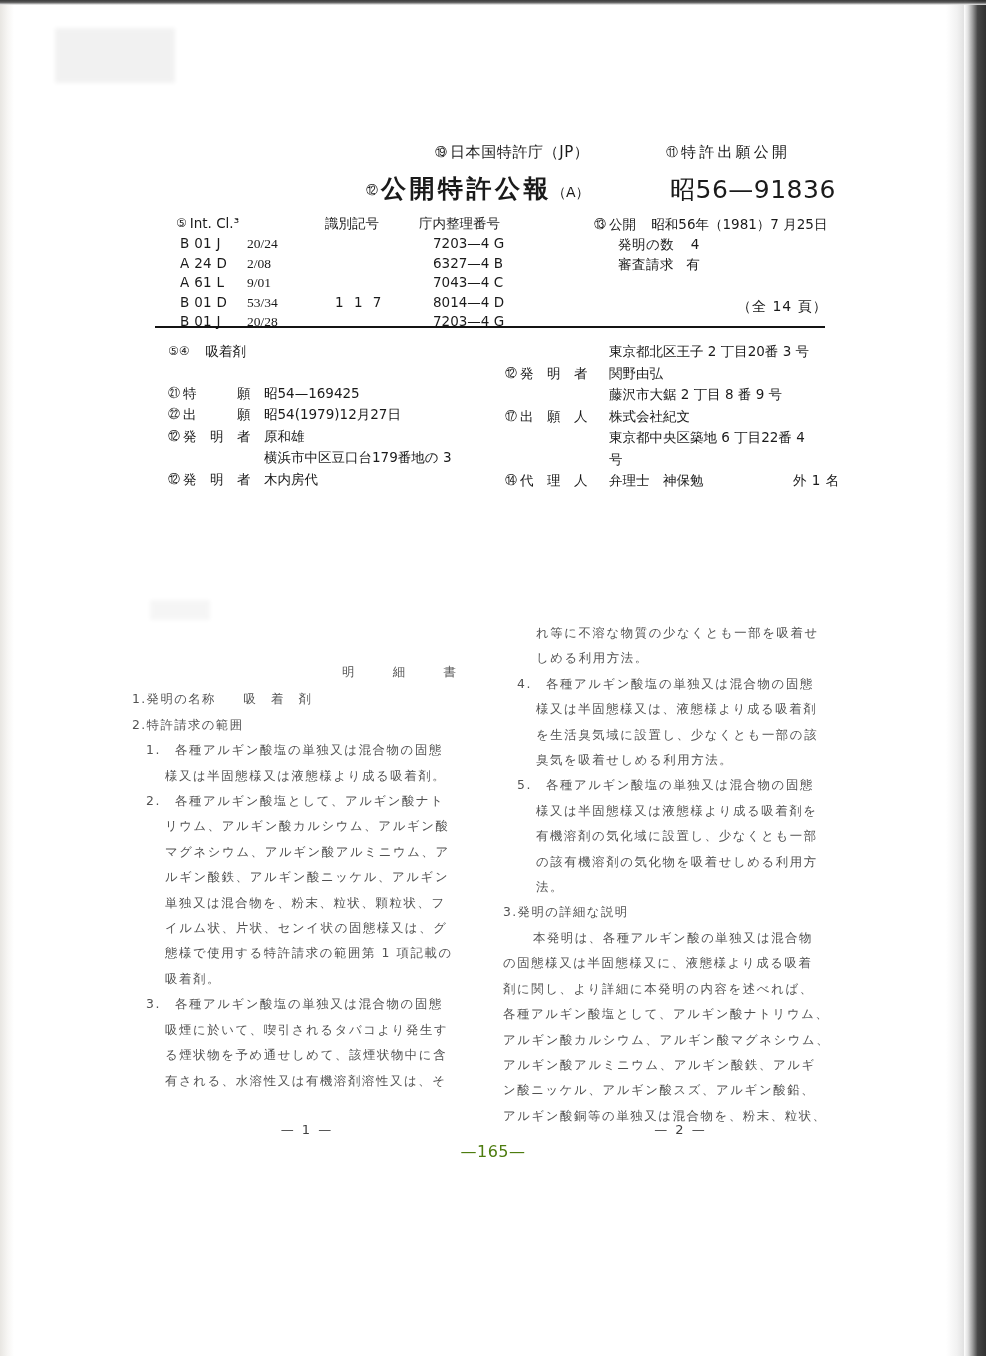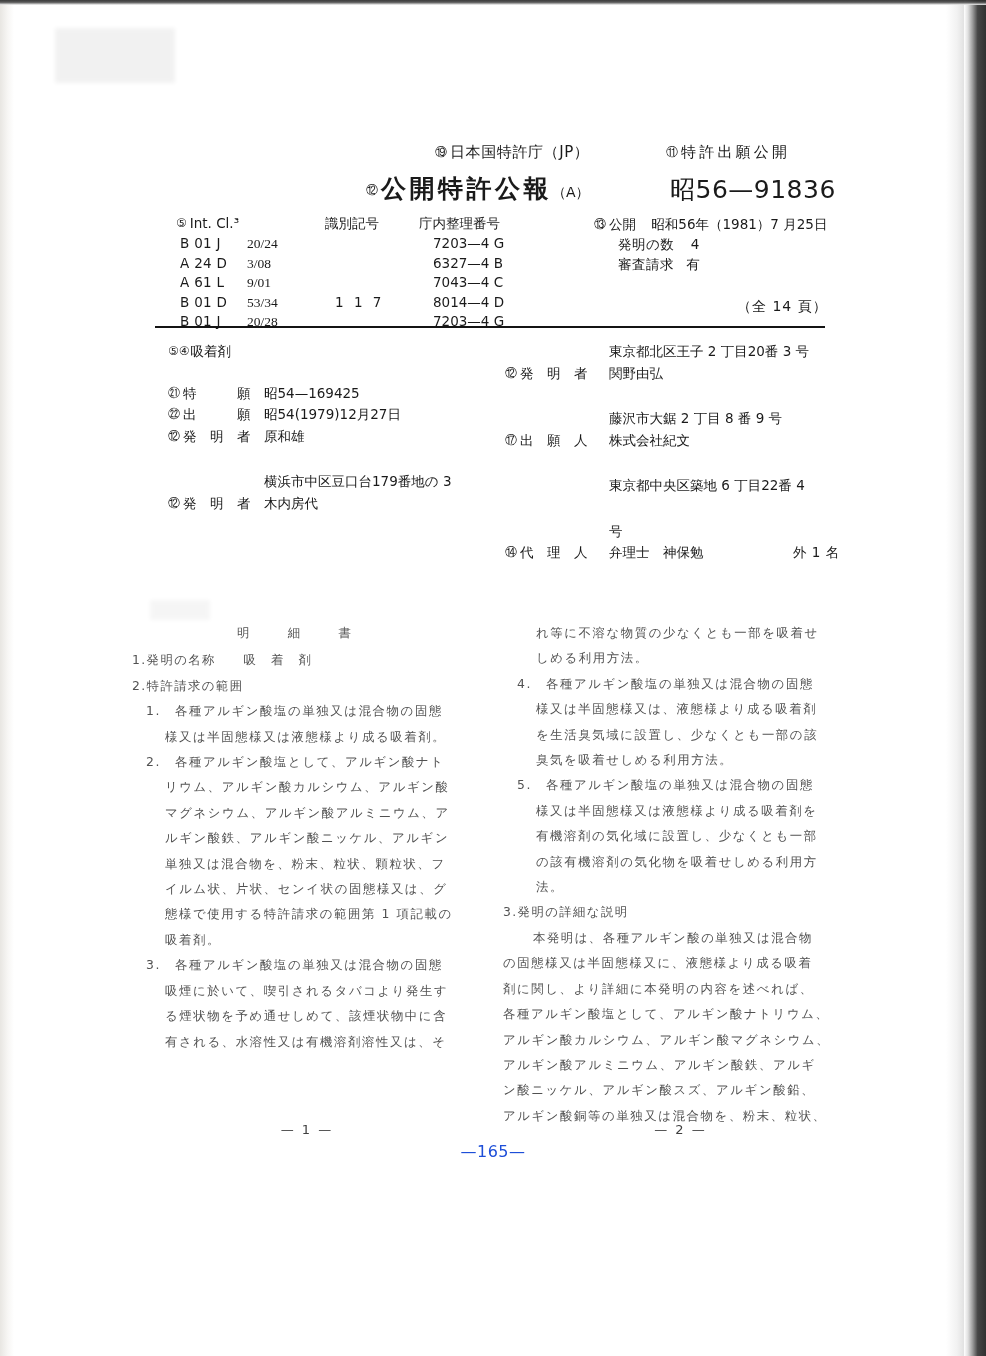--- a/index.html
+++ b/index.html
@@ -170,29 +170,29 @@
 
   
   .bib-left {
     position: absolute;
     left: 168px; top: 341px;
     font-size: 13.5px;
     line-height: 21.5px;
     white-space: nowrap;
   }
   .bib-title { margin-bottom: 20px; }
-  .bib-title .circ { margin-right: 1px; }
+  .bib-title .circ { margin-right: 16px; }
   .bib-row { position: relative; height: 21.5px; }
   .bib-row .lbl {
     position: absolute; left: 0; top: 0;
     width: 92px;
     display: inline-block;
   }
   .bib-row .val { position: absolute; left: 96px; top: 0; }
-  .bib-sub { padding-left: 96px; margin-top: 24px; }
+  .bib-sub { padding-left: 96px; }
 
   .bib-right {
     position: absolute;
     left: 505px; top: 341px;
     font-size: 13.5px;
     line-height: 21.5px;
     white-space: nowrap;
   }
   .bib-right .bib-row .lbl { width: 100px; }
   .bib-right .bib-row .val { left: 104px; }
@@ -216,24 +216,25 @@
     top: 0;
     font-size: 12.4px;
     line-height: 25.4px;
     color: #2b2b2b;
     opacity: .82;
   }
   .spec-col.left  { left: 132px; width: 350px; }
   .spec-col.right { left: 503px; width: 355px; }
 
   .spec-center {
-    text-align: center;
+    text-align: right;
     letter-spacing: 13px;
     padding-right: 13px;
     margin-bottom: 2px;
+    margin-top: 39px;
   }
   .spec-line { white-space: nowrap; letter-spacing: 1.6px; }
   .spec-line.num { letter-spacing: 1.4px; }
   .spec-line.ind1 { padding-left: 14px; }
   .spec-line.ind2 { padding-left: 33px; }
   .spec-line.body { padding-left: 30px; letter-spacing: 1.5px; }
 
   .pagenum {
     text-align: center;
     font-size: 13px;
@@ -245,21 +246,21 @@
   .pagenum.left-pn  { position: absolute; left: 132px; top: 488px; width: 350px; }
   .pagenum.right-pn { position: absolute; left: 503px; top: 488px; width: 355px; }
 
   .folio {
     position: absolute;
     left: 0; top: 1142px;
     width: 986px;
     text-align: center;
     font-size: 16px;
     letter-spacing: .5px;
-    color: #1d4ed8;
+    color: #4d7c0f;
   }
 </style>
 </head>
 <body>
 
 <div id="page">
 
   <div class="sheet">
 
     <div class="hdr-line1">
@@ -286,21 +287,21 @@
       </div>
 
       <div class="ipc-row">
         <span class="f-main">B 01 J</span>
         <span class="f-sub">20/24</span>
         <span class="f-ident"></span>
         <span class="f-file">7203—4 G</span>
       </div>
       <div class="ipc-row">
         <span class="f-main">A 24 D</span>
-        <span class="f-sub">3/08</span>
+        <span class="f-sub">2/08</span>
         <span class="f-ident"></span>
         <span class="f-file">6327—4 B</span>
       </div>
       <div class="ipc-row">
         <span class="f-main">A 61 L</span>
         <span class="f-sub">9/01</span>
         <span class="f-ident"></span>
         <span class="f-file">7043—4 C</span>
       </div>
       <div class="ipc-row">

